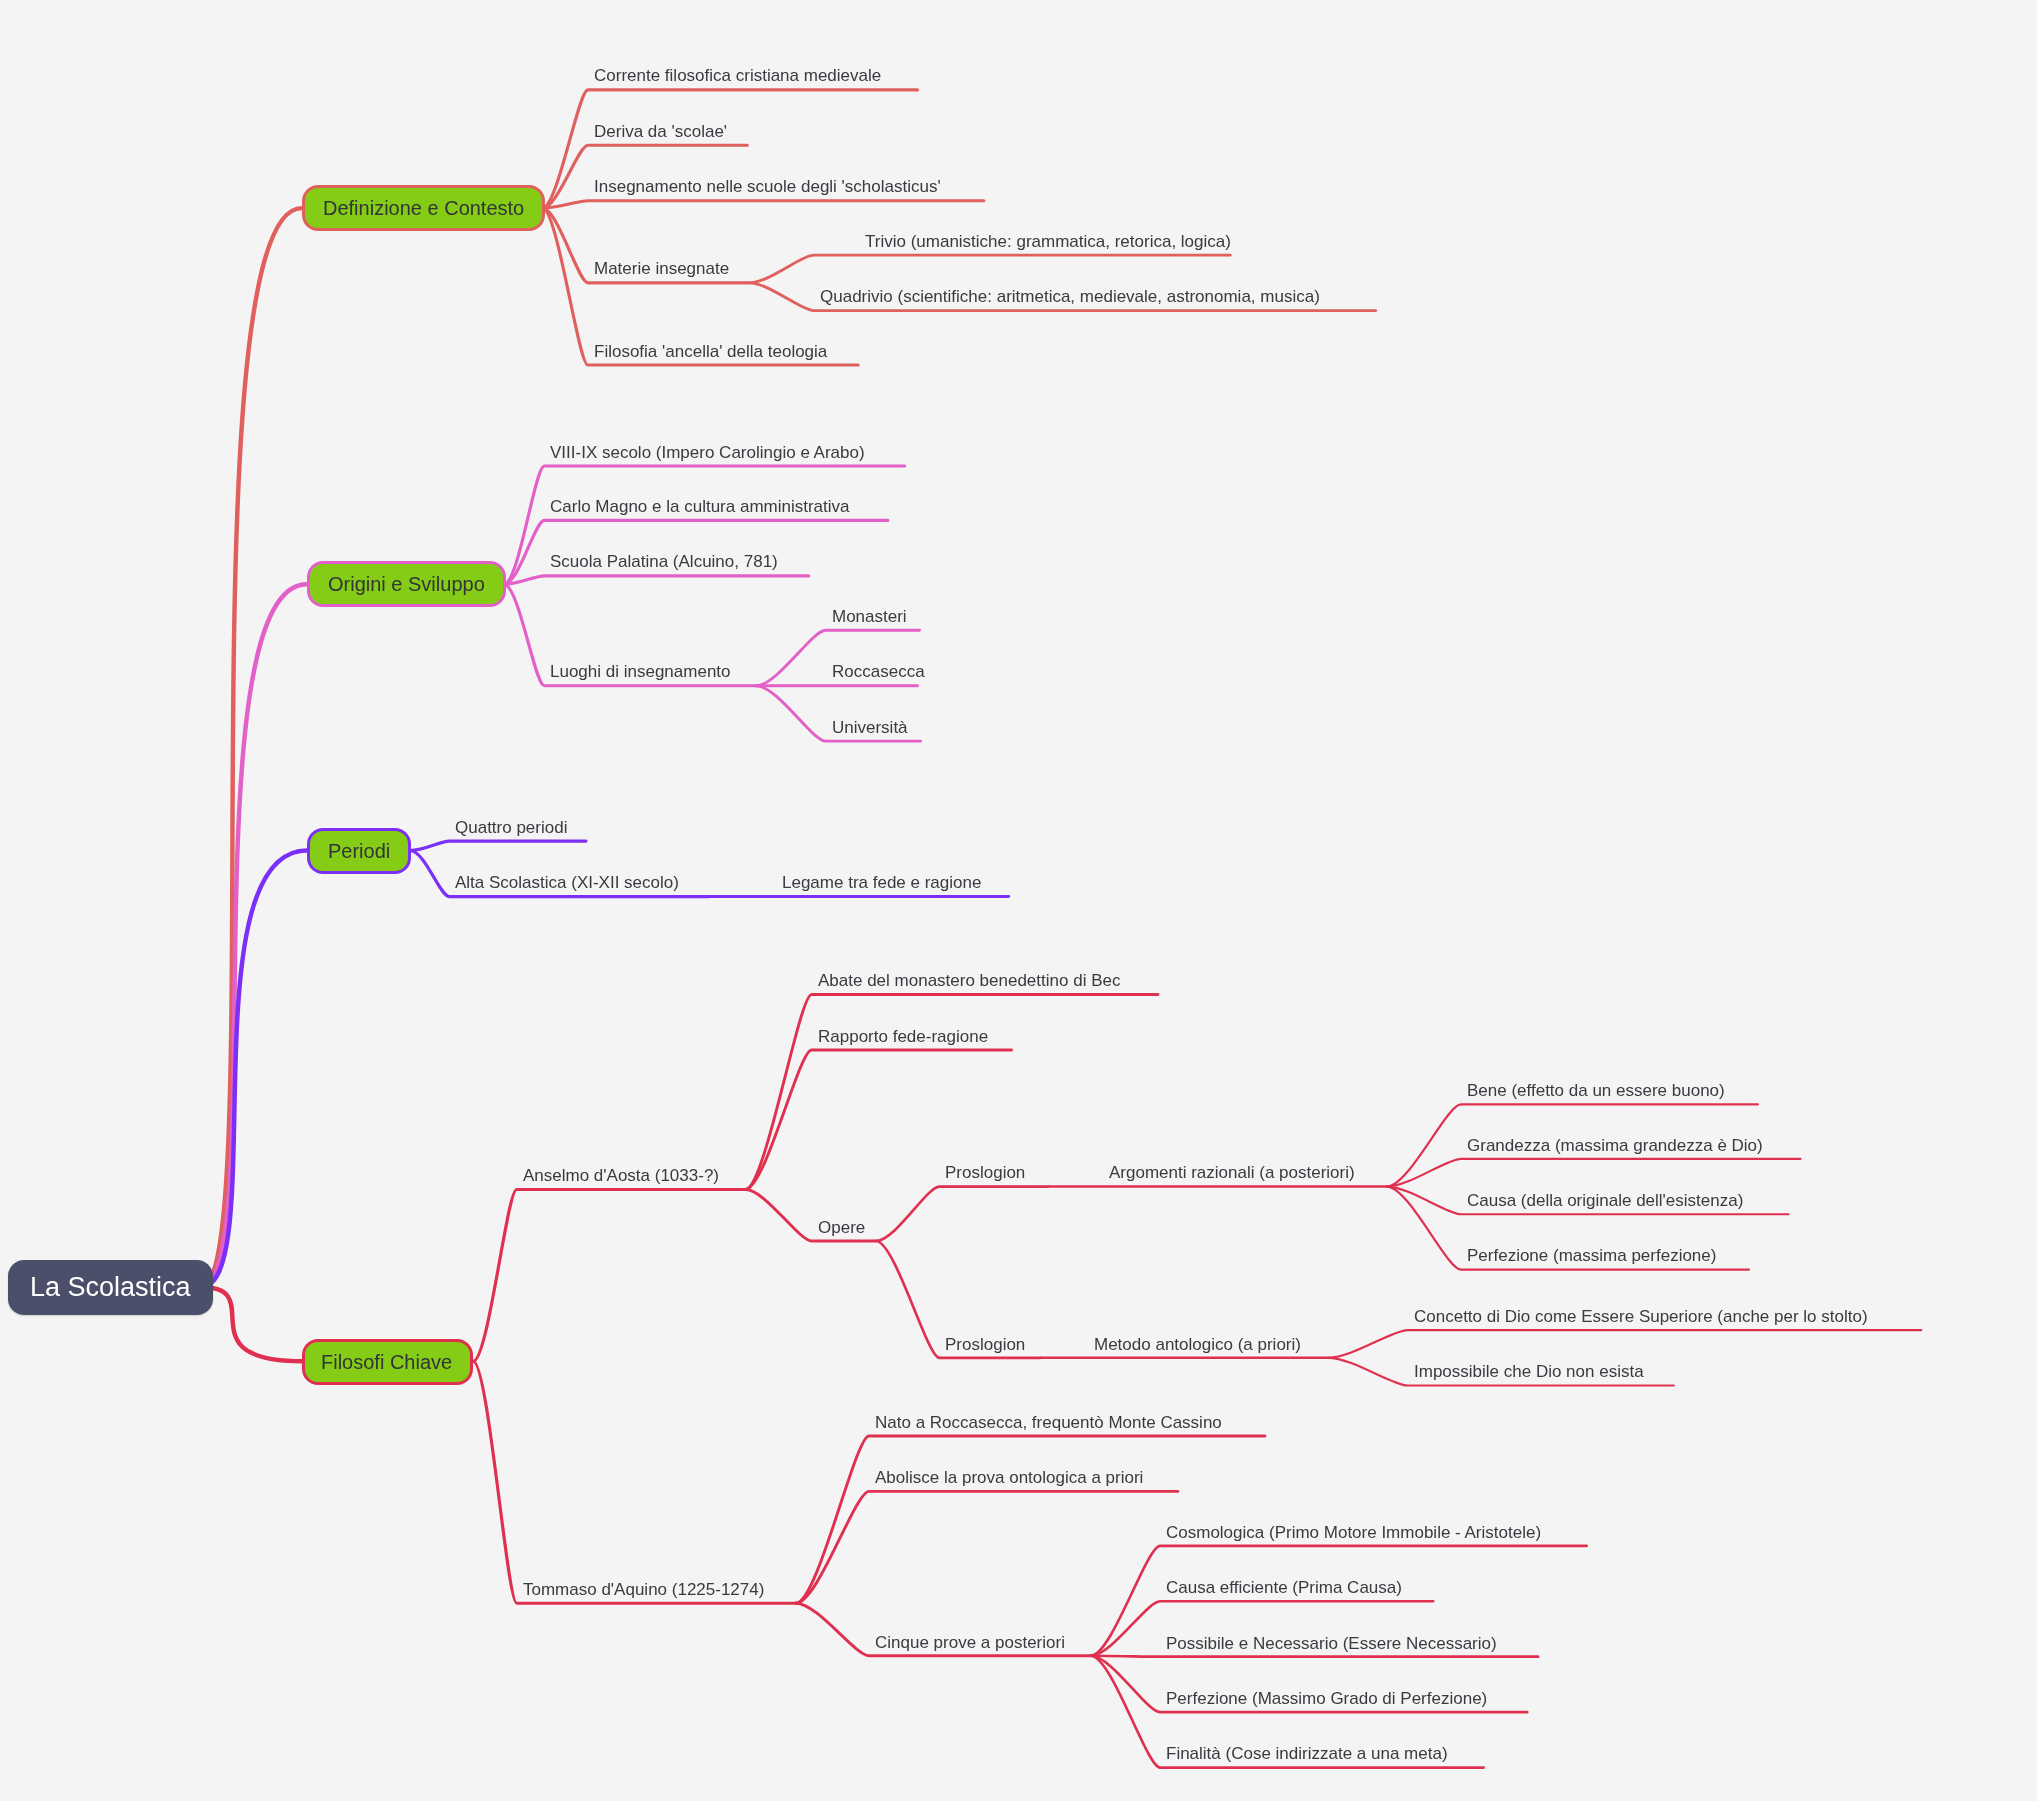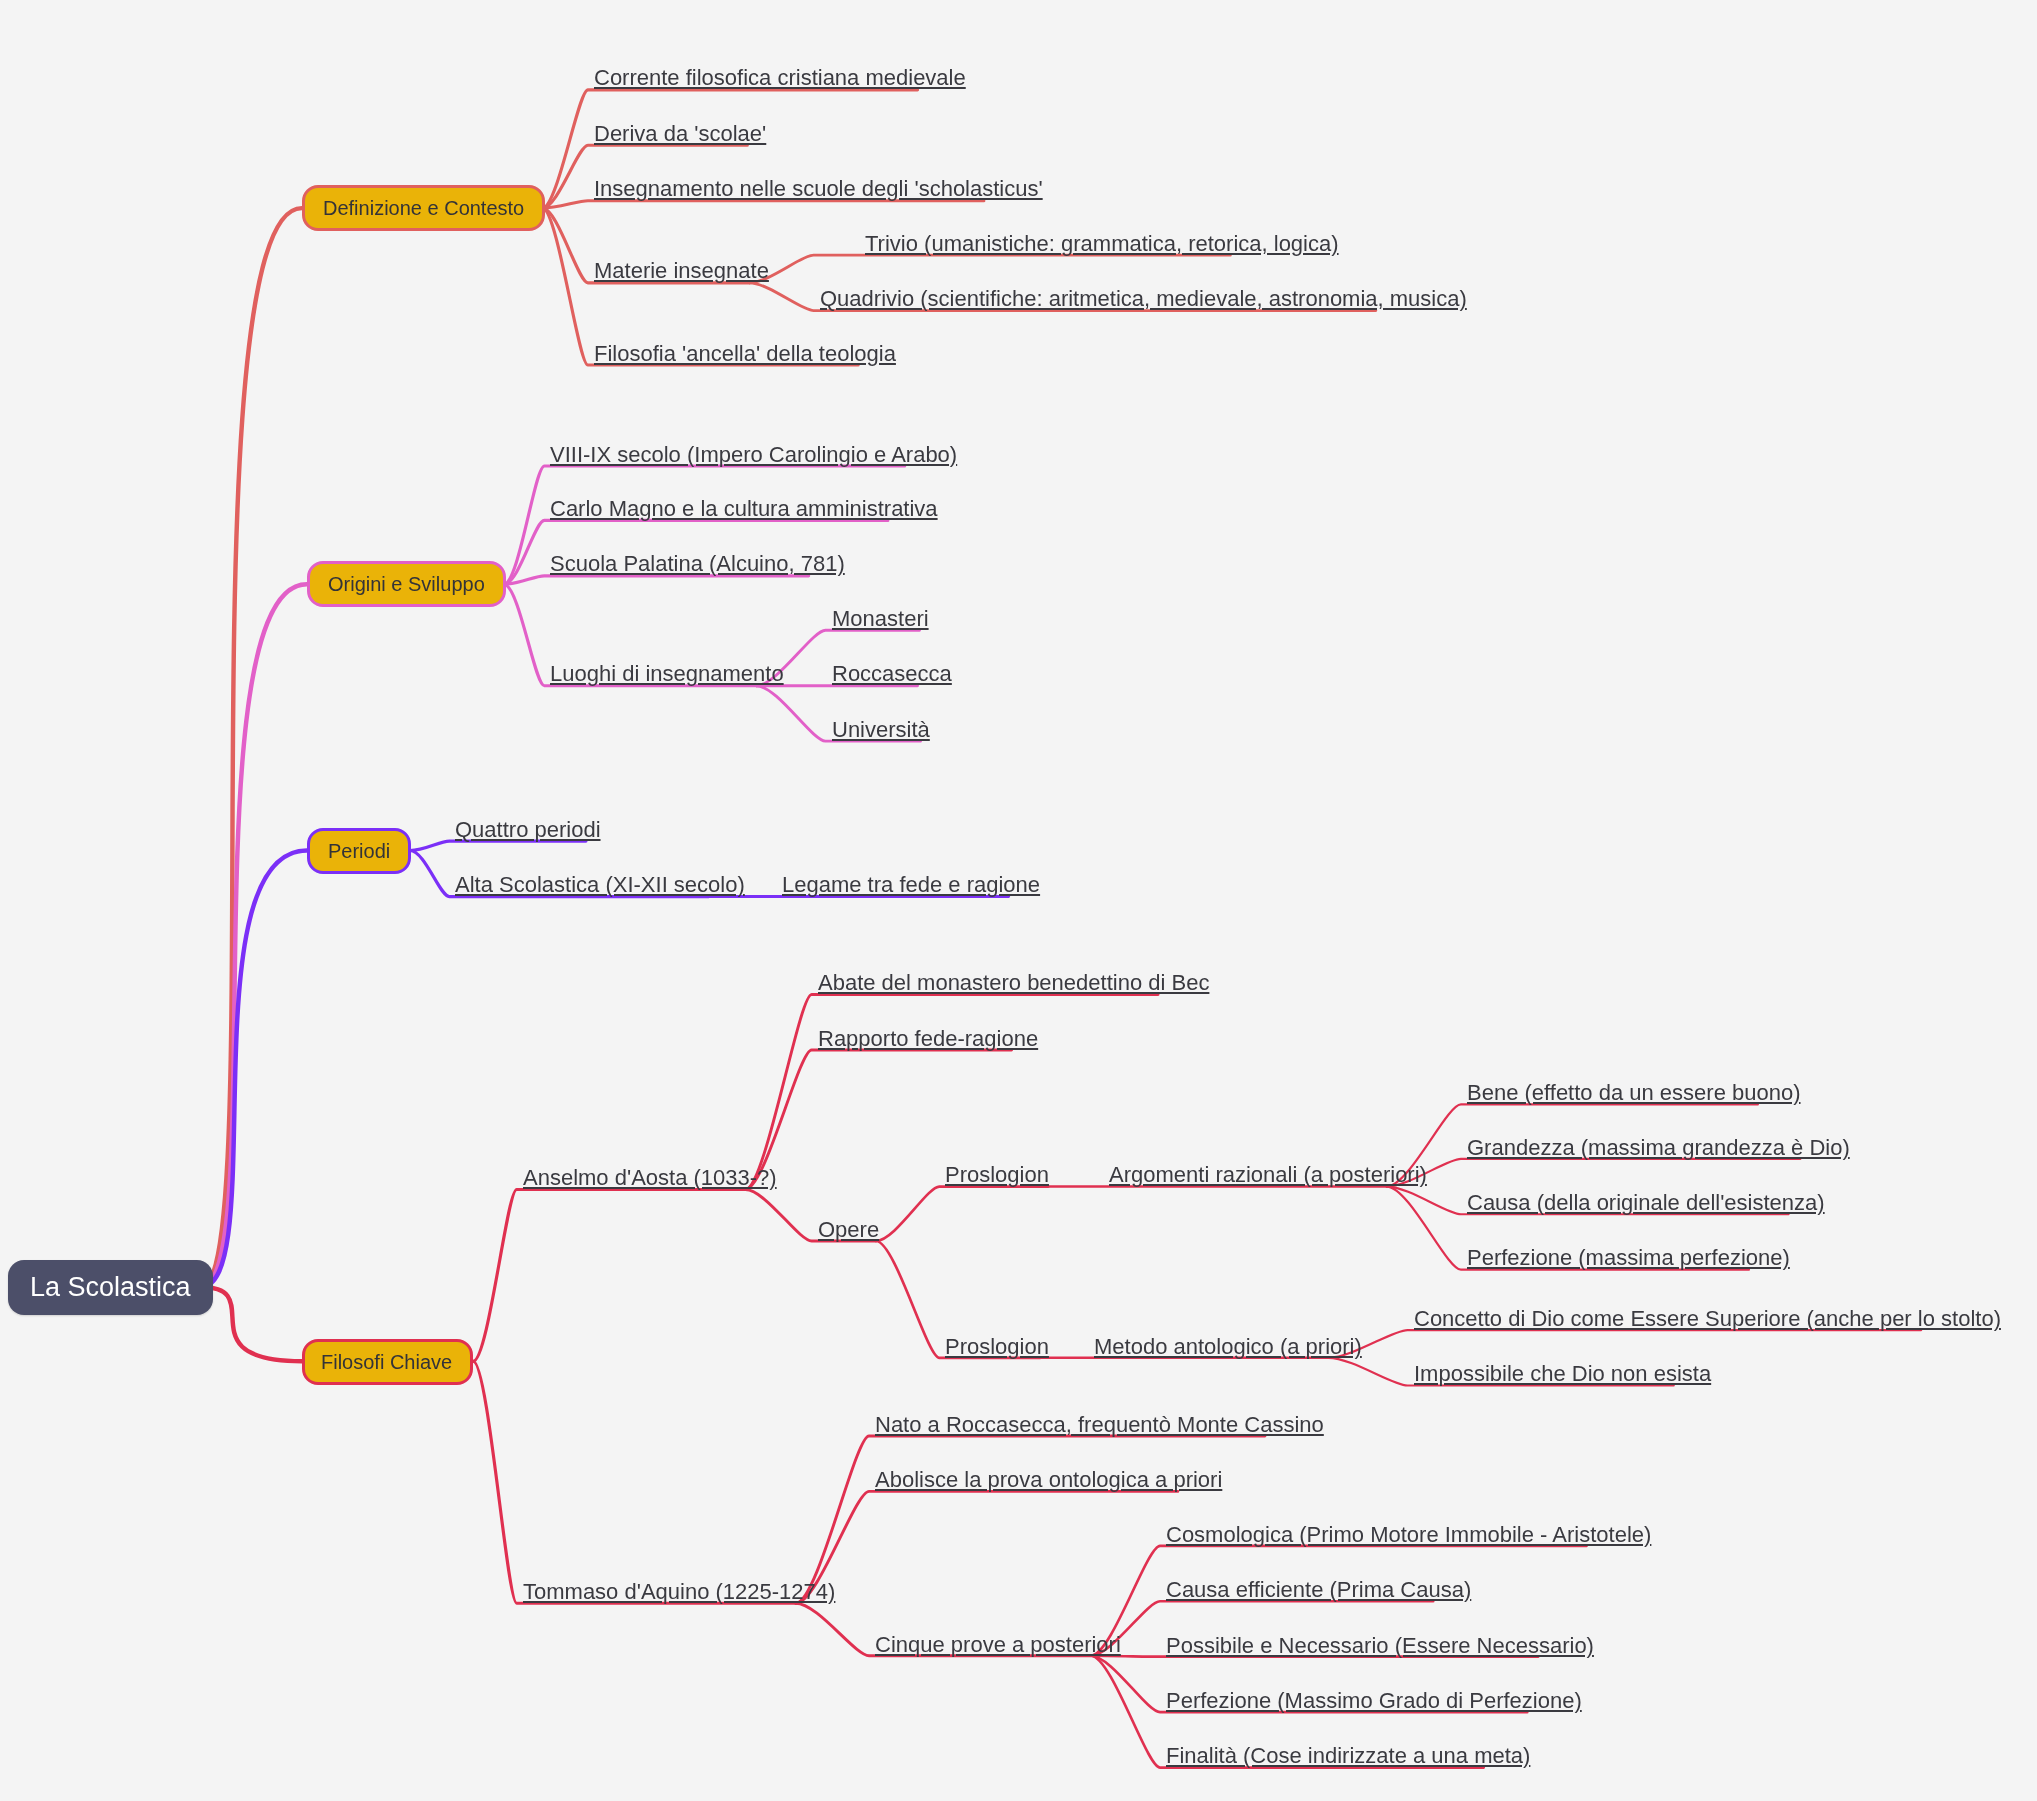--- a/index.html
+++ b/index.html
@@ -30,31 +30,30 @@
   }
   .node.root {
     background: #4c4f69;
     color: #ffffff;
     border-radius: 16px;
     padding: 14px 22px;
     font-size: 27px;
     box-shadow: 0 1px 2px rgba(0,0,0,0.15);
   }
   .node.branch {
-    background: #eab308;
+    background: #84cc16;
     border: 3px solid #a16207;
     border-radius: 16px;
     padding: 10px 18px;
     font-size: 20px;
   }
   .node.leaf {
-    font-size: 22px;
+    font-size: 17px;
     color: #3a3a40;
     padding: 0;
-    text-decoration: underline;
   }
 </style>
 </head>
 <body>
 
 <div id="stage">
   <svg id="links" viewBox="0 0 2058 1820" width="2037" height="1802">
       <path d="M 203 1300 C 273 1300, 185 210, 305 210" fill="none" stroke="#e0605e" stroke-width="4.5" stroke-linecap="round"></path>
       <path d="M 548 210 C 563.4 210, 584.2 90.5, 594 90.5 L 927 90.5" fill="none" stroke="#e0605e" stroke-width="3.2" stroke-linecap="round"></path>
       <path d="M 548 210 C 563.4 210, 584.2 146.5, 594 146.5 L 755 146.5" fill="none" stroke="#e0605e" stroke-width="3.2" stroke-linecap="round"></path>

